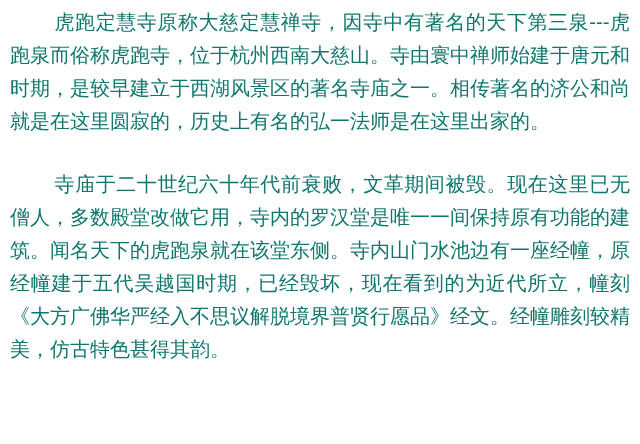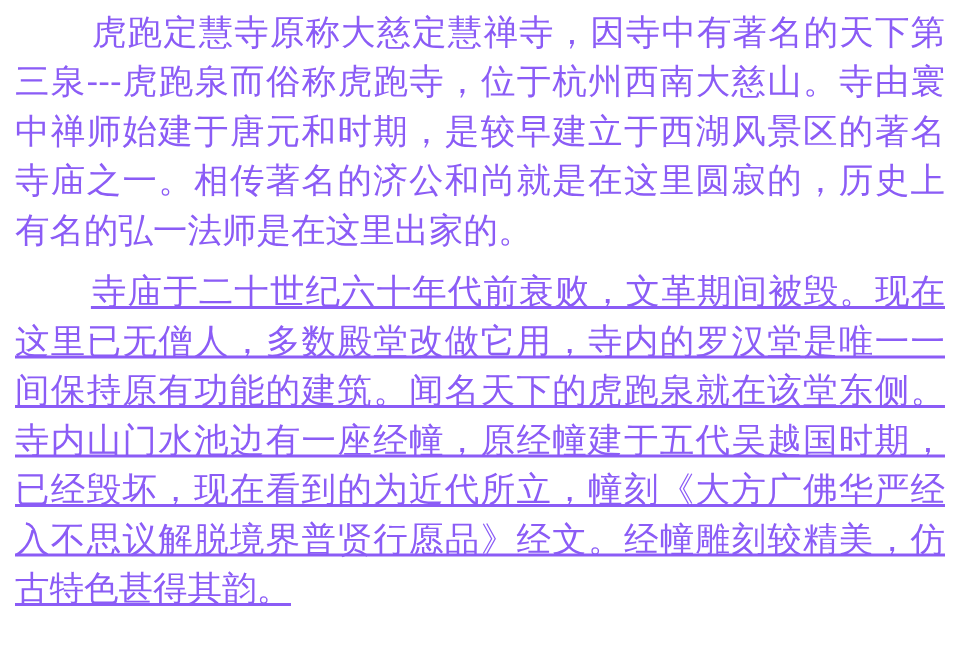--- a/index.html
+++ b/index.html
@@ -15,31 +15,30 @@
     overflow: hidden;
   }
   .page {
     box-sizing: border-box;
     width: 640px;
     height: 444px;
     padding: 6px 10px 0 10px;
     background: #ffffff;
   }
   .para {
-    font-size: 23px;
+    font-size: 20px;
     line-height: 33px;
     text-align: justify;
     text-justify: inter-ideograph;
     letter-spacing: 0px;
     margin: 0;
-    color: #8b5cf6;
+    color: #0f766e;
   }
   .para + .para {
-    margin-top: 8px;
-    text-decoration: underline;
+    margin-top: 30px;
   }
   .indent {
     display: inline-block;
     width: 2.2em;
   }
 </style>
 </head>
 <body>
 
 <div class="page">

